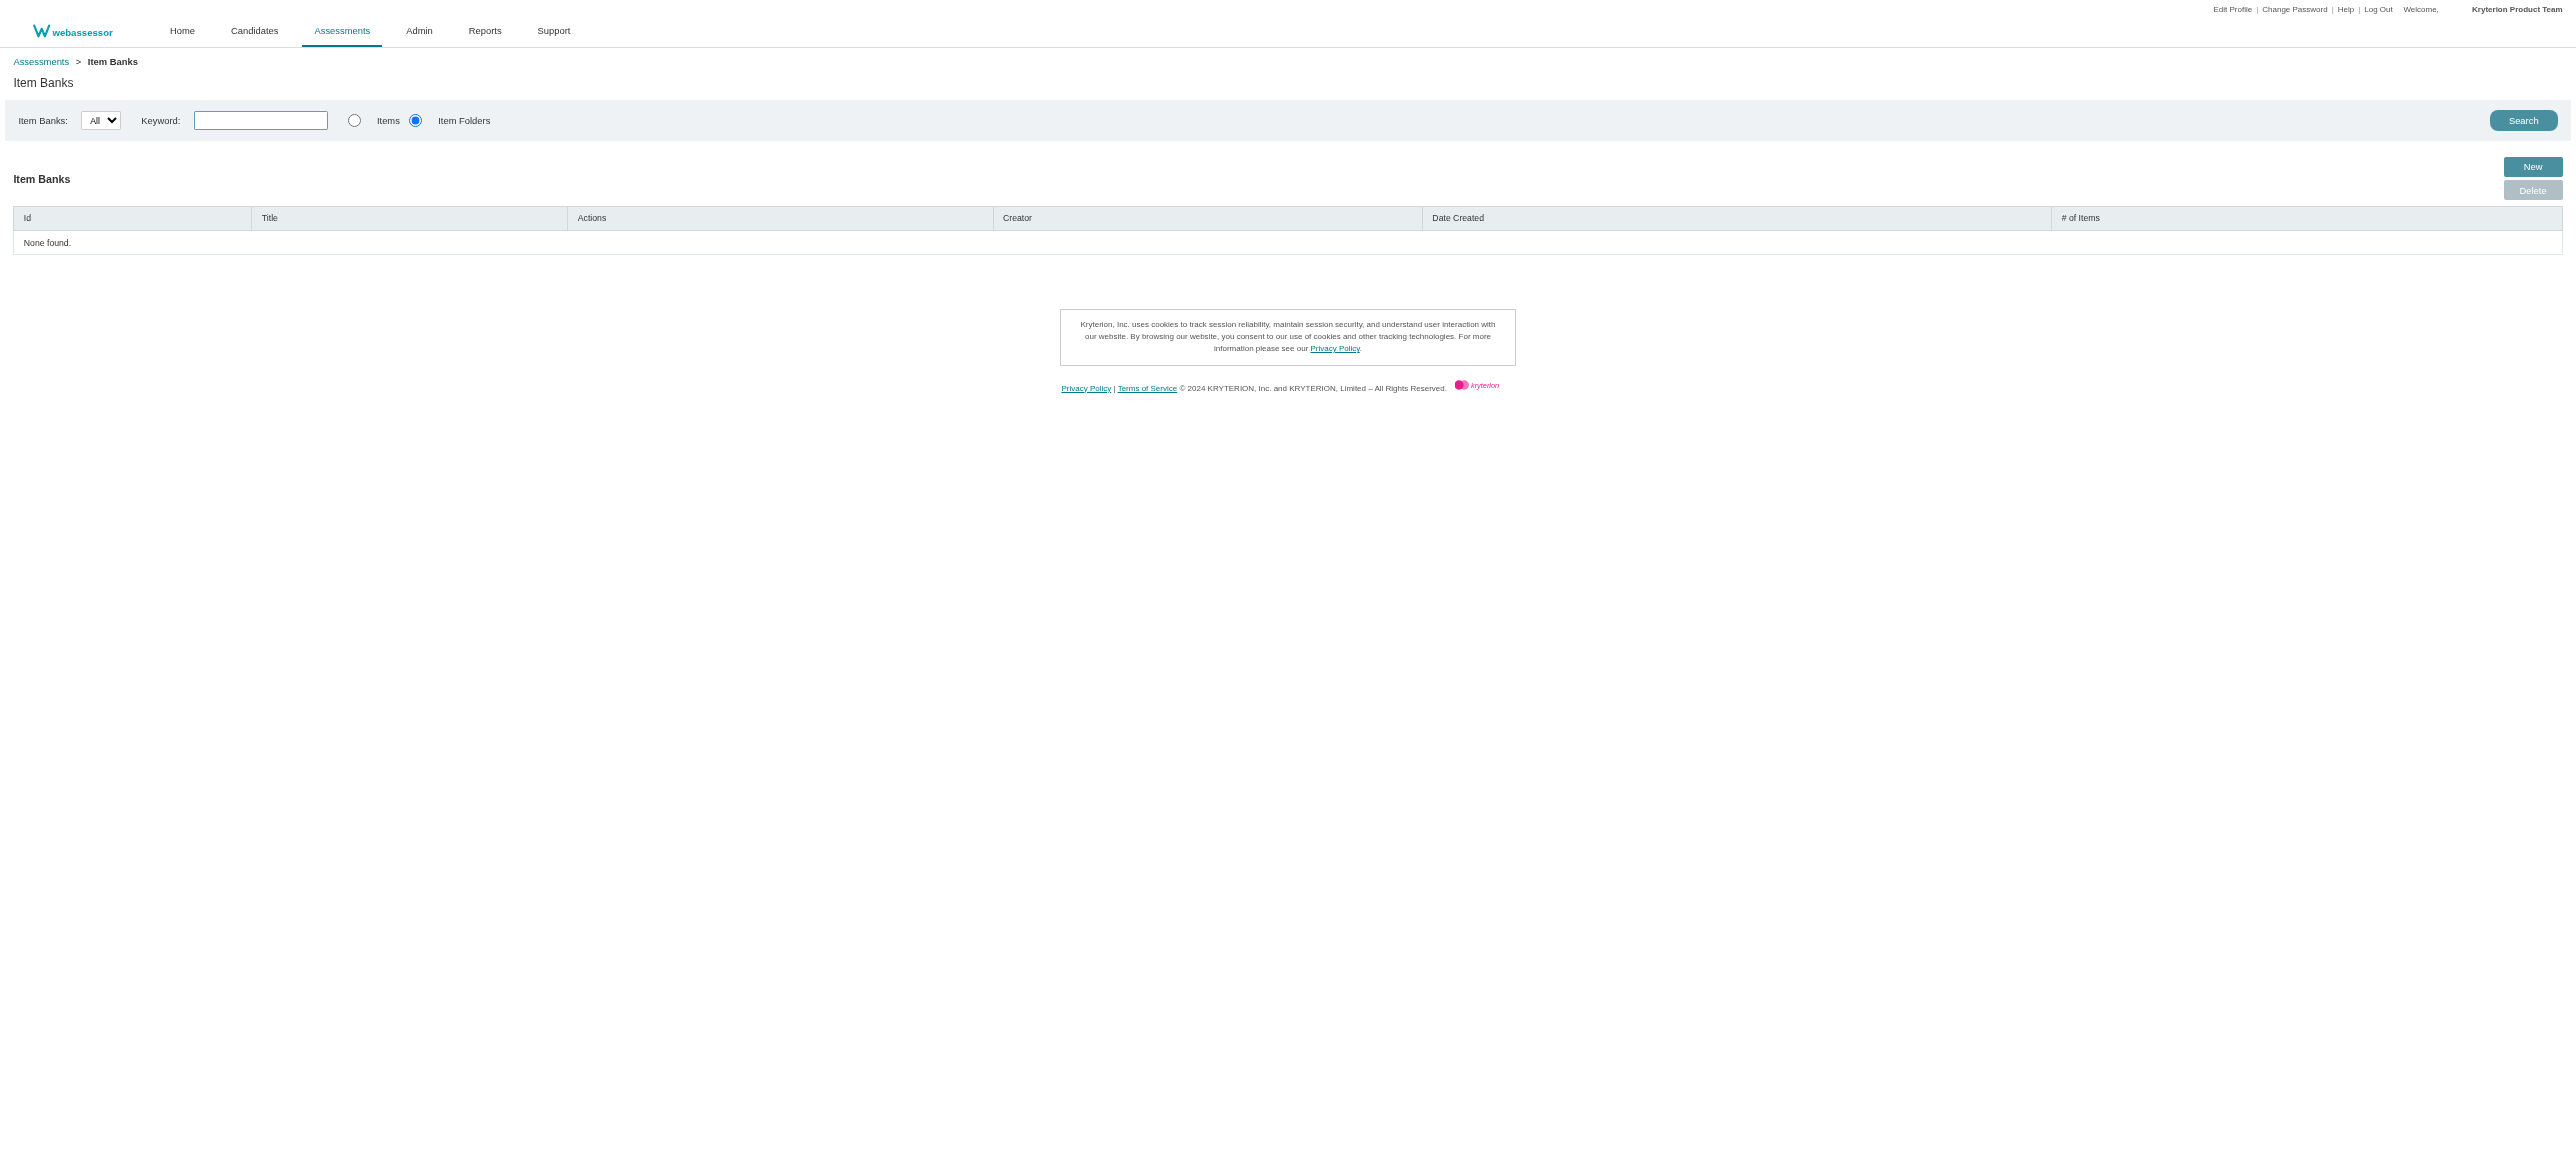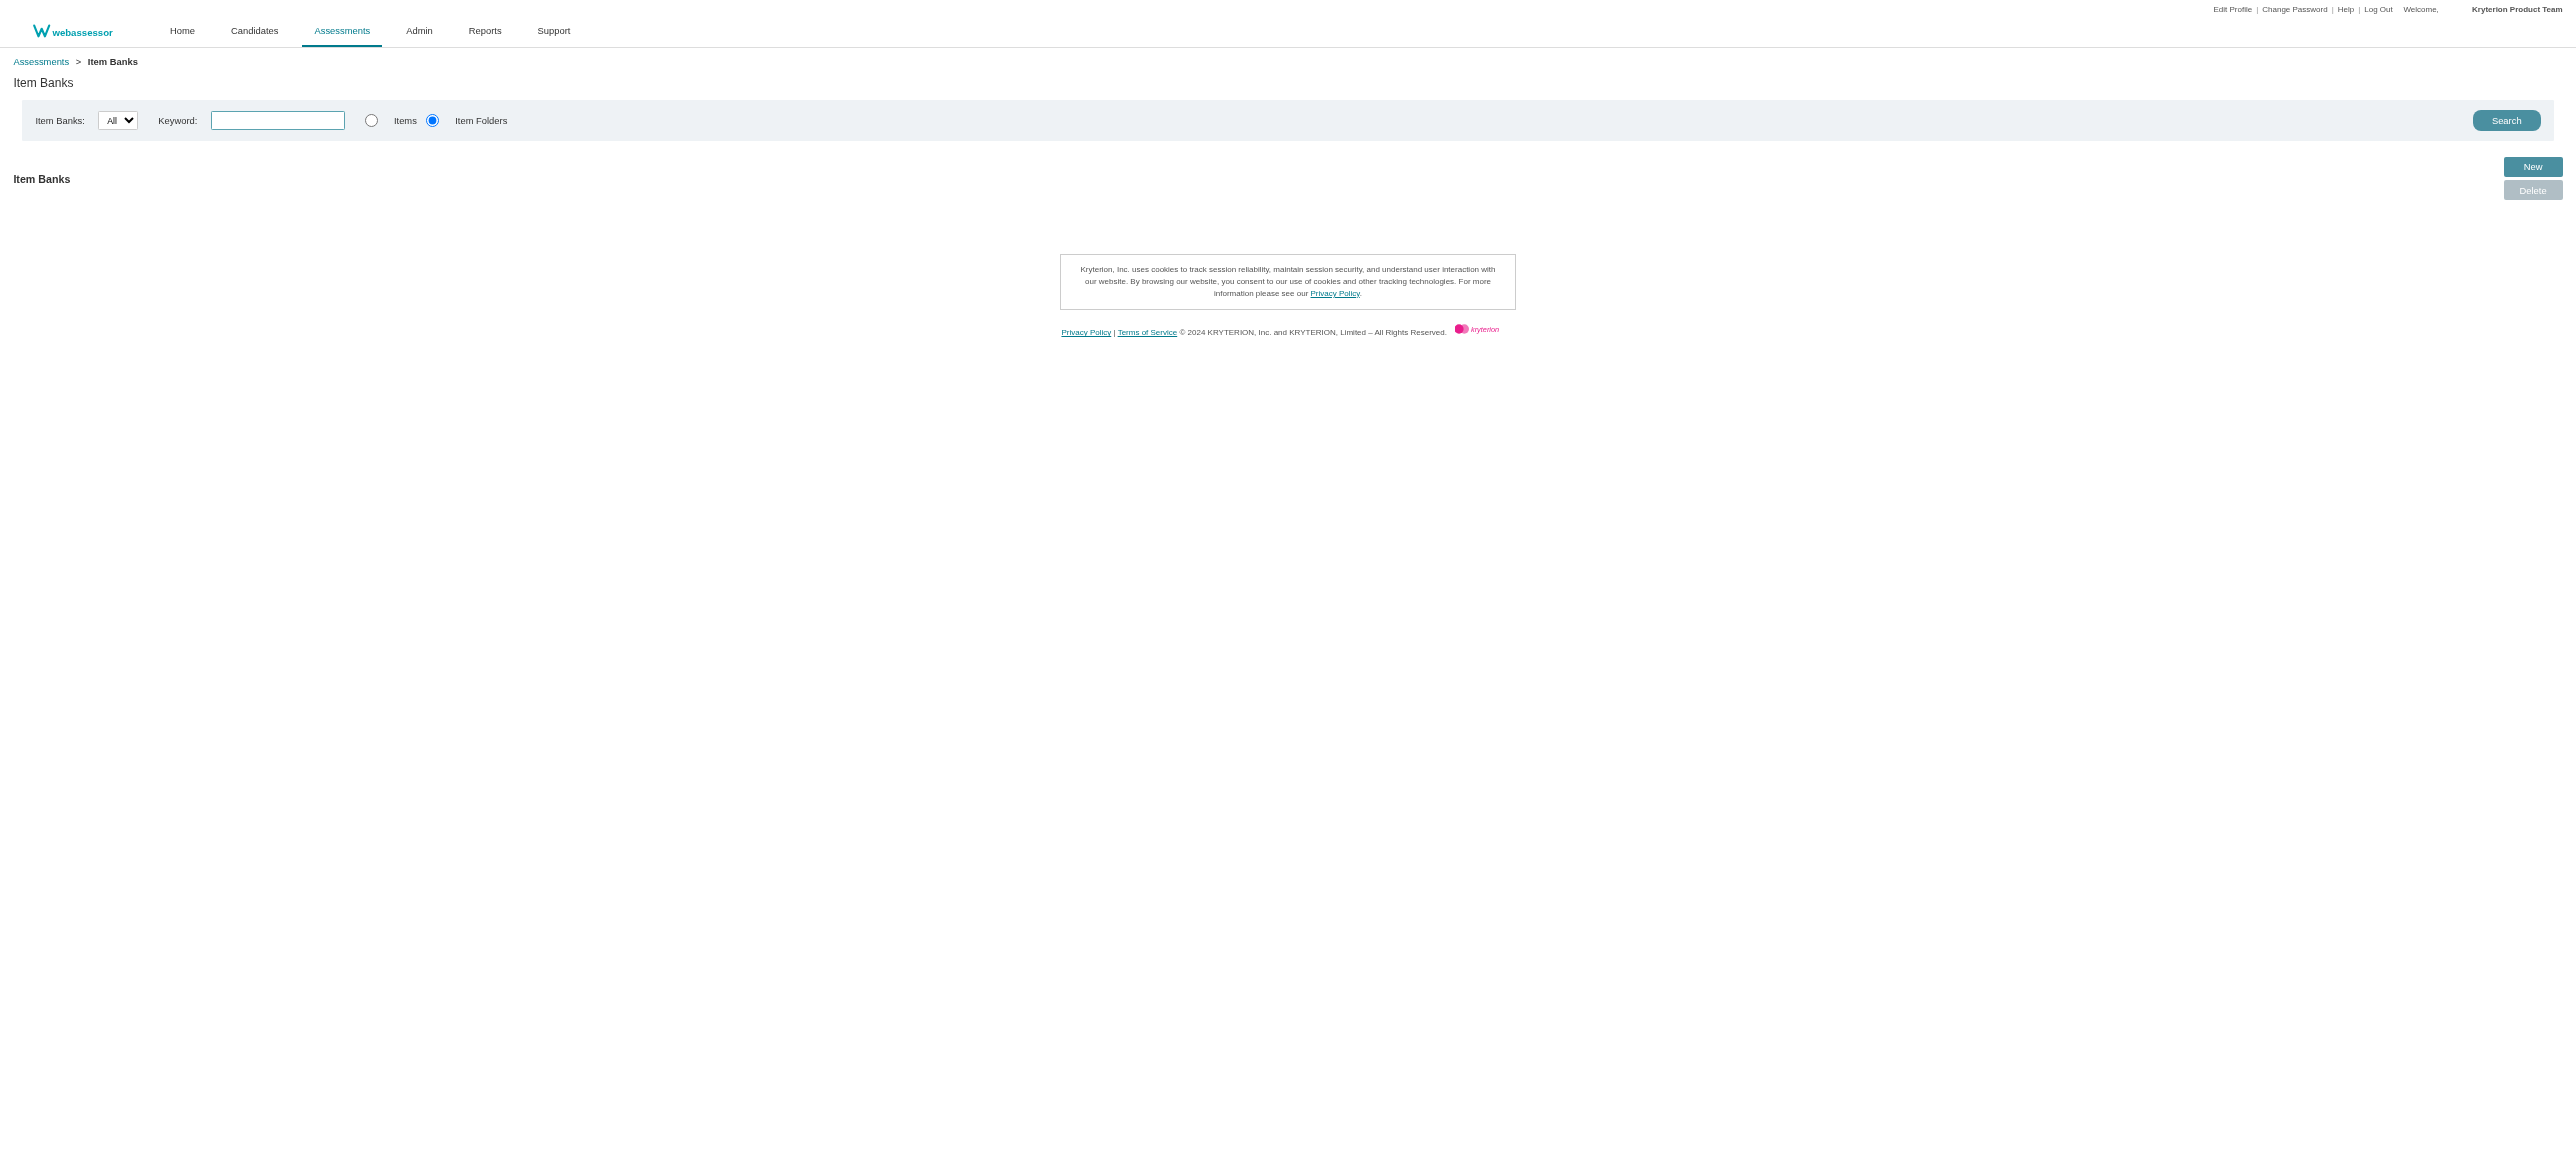--- a/index.html
+++ b/index.html
@@ -78,21 +78,21 @@
     .page-title {
       padding: 5.4px 13.4px 10.7px;
       font-size: 12px;
       font-weight: normal;
       color: #333;
     }
 
     
     .filter-bar {
       background: #eef2f5;
-      margin: 0 22px;
+      margin: 0 5px;
       padding: 9.4px 13.4px;
       border-radius: 1.3px;
       display: flex;
       align-items: center;
       gap: 13.4px;
     }
     .filter-bar label {
       font-size: 9.4px;
       color: #333;
     }
@@ -300,20 +300,37 @@
 
 <div class="table-section">
   <div class="table-header">
     <span class="table-header-title">Item Banks</span>
     <div class="table-actions">
       <button class="btn-new">New</button>
       <button class="btn-delete">Delete</button>
     </div>
   </div>
 
+  <table class="data-table">
+    <thead>
+      <tr>
+        <th>Id</th>
+        <th>Title</th>
+        <th>Actions</th>
+        <th>Creator</th>
+        <th>Date Created</th>
+        <th># of Items</th>
+      </tr>
+    </thead>
+    <tbody>
+      <tr>
+        <td colspan="6">None found.</td>
+      </tr>
+    </tbody>
+  </table>
 </div>
 
 <div class="footer">
   <div class="footer-cookie">
     <span>Kryterion, Inc. uses cookies to track session reliability, maintain session security, and understand user interaction with our website. By browsing our website, you consent to our use of cookies and other tracking technologies. For more information please see our</span>
     <a href="#">Privacy Policy</a>.
   </div>
   <div class="footer-links">
     <a href="#">Privacy Policy</a>
     <span> | </span>

